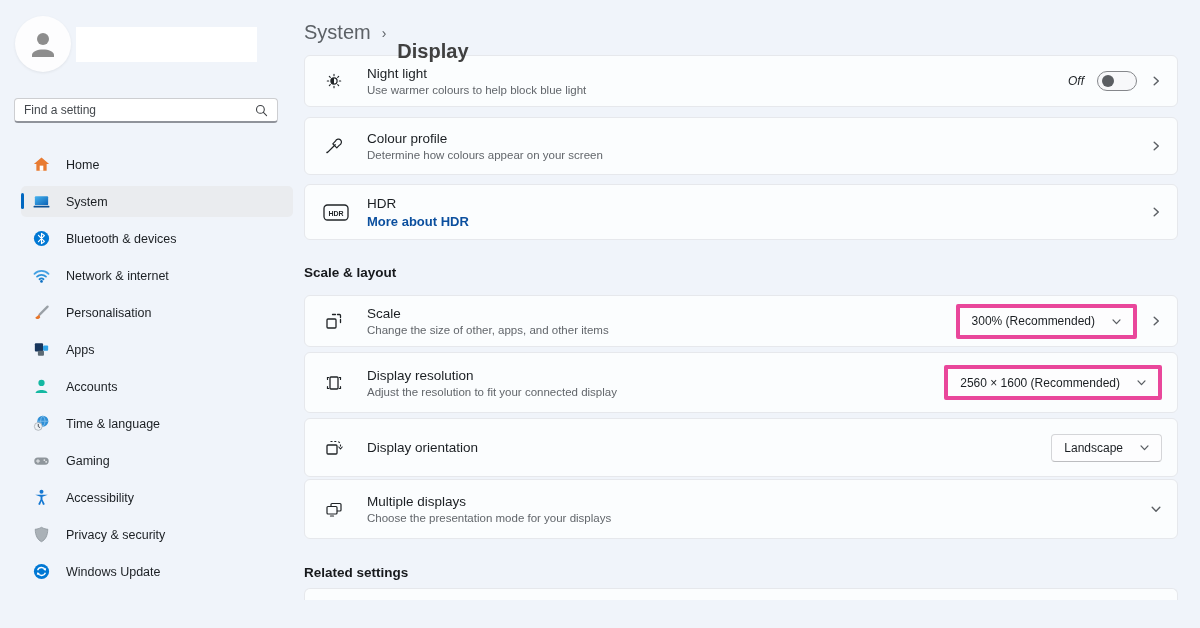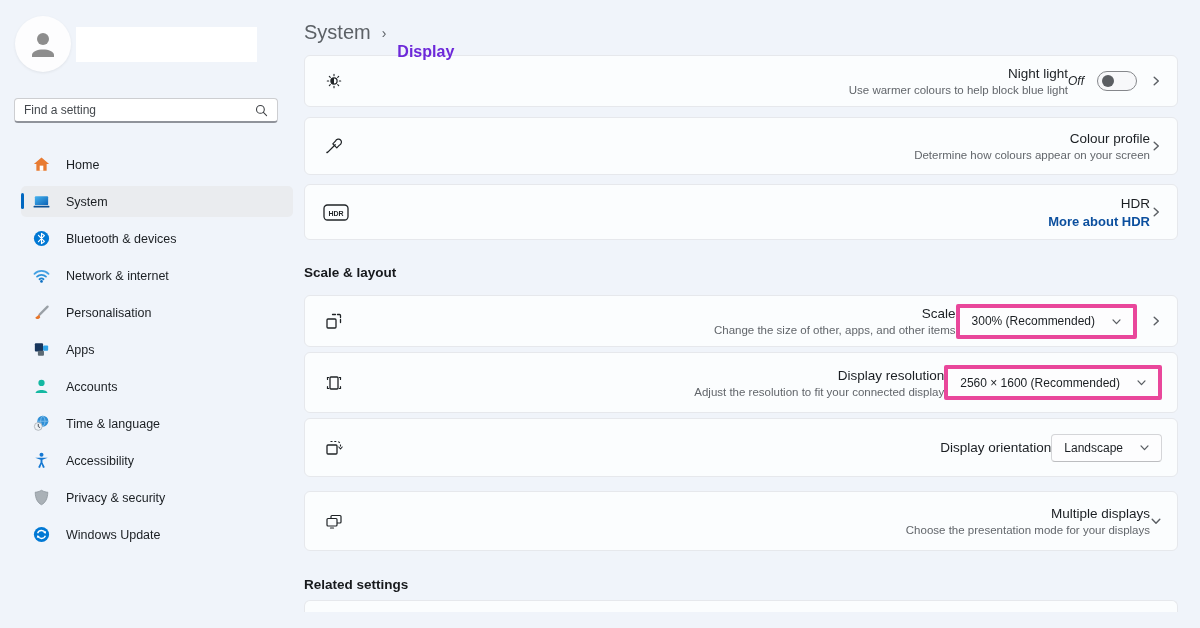--- a/index.html
+++ b/index.html
@@ -25,39 +25,39 @@
   .accent-bar { position:absolute; left:0; top:7px; width:3px; height:16px; border-radius:2px; background:#0067c0; }
   .nav-icon { width:20px; height:20px; margin-right:15px; display:flex; align-items:center; justify-content:center; }
   .nav-icon svg { width:19px; height:19px; }
   .nav-label { font-size:12.5px; color:#1b1f23; }
 
   
   .main { position:absolute; left:304px; top:0; width:874px; }
   .breadcrumb { margin-top:17px; height:30px; display:flex; align-items:center; gap:11px; }
   .crumb-parent { font-size:20px; color:#5c6166; }
   .crumb-sep { font-size:14px; color:#5c6166; transform:translateY(1px); }
-  .page-title { font-size:16px; font-weight:700; color:#6d28d9;margin-top:39px; }
+  .page-title { font-size:20px; font-weight:700; color:#404040;margin-top:39px; }
 
   .card { background:#fbfdfe; border:1px solid #e6e8ec; border-radius:6px;
           display:flex; align-items:center; padding:0 15px 0 18px; }
   .card.night    { height:52px; margin-top:8px; }
   .card.colour   { height:58px; margin-top:10px; }
   .card.hdr      { height:56px; margin-top:9px; }
   .card.scale    { height:52px; margin-top:15px; }
   .card.resolution { height:61px; margin-top:5px; }
   .card.orientation { height:59px; margin-top:5px; }
-  .card.multiple { height:60px; margin-top:14px; }
+  .card.multiple { height:60px; margin-top:2px; }
   .card.partial  { height:12px; margin-top:8px; border-bottom:none; border-radius:6px 6px 0 0; }
 
   .section-header { font-size:13.5px; font-weight:700; color:#17191c; }
   .sh-scale { margin-top:25px; }
   .sh-related { margin-top:26px; }
 
   .row-icon { width:26px; margin-right:18px; display:flex; align-items:center; }
-  .row-text { flex:1; display:flex; flex-direction:column; gap:3px;text-align:right; }
+  .row-text { flex:1; display:flex; flex-direction:column; gap:3px; }
   .row-title { font-size:13.5px; color:#1b1f23; }
   .row-sub { font-size:11.5px; color:#62666b; }
   .row-link { font-size:13px; font-weight:700; color:#0b4f9e; cursor:pointer; }
   .row-right { display:flex; align-items:center; gap:13px; }
 
   .toggle-label { font-size:12px; color:#1b1f23;font-style:italic; }
   .toggle { position:relative; width:40px; height:20px; border:1px solid #85878b; border-radius:10px; background:#f7f8fa; cursor:pointer; }
   .toggle-knob { position:absolute; left:4px; top:3px; width:12px; height:12px; border-radius:50%; background:#5b5e62; }
 
   .dropdown { height:28px; background:#fdfdfe; border:1px solid #d4d5d8; border-bottom-color:#bcbdc0;
@@ -178,20 +178,31 @@
           <svg viewBox="0 0 20 20">
               <circle cx="11.4" cy="7.6" r="5.8" fill="#2f8fd6"></circle>
               <path d="M6 7.6 H16.8 M11.4 1.9 A8 8 0 0 1 11.4 13.3 M11.4 1.9 A8 8 0 0 0 11.4 13.3" stroke="#8fc6ee" stroke-width="0.8" fill="none"></path>
               <circle cx="6.6" cy="13.1" r="4.1" fill="#eef2f6" stroke="#9aa0a6" stroke-width="0.7"></circle>
               <path d="M6.6 10.9 L6.6 13.2 L8.2 14.2" stroke="#3f4750" stroke-width="1" fill="none" stroke-linecap="round"></path>
             </svg>
         </span>
         <span class="nav-label">Time &amp; language</span>
       </div>
 
+      <div class="nav-item">
+        <span class="nav-icon">
+          <svg viewBox="0 0 20 20">
+              <rect x="2.4" y="6.8" width="15.2" height="7.6" rx="3.8" fill="#8f969c"></rect>
+              <path d="M6.3 8.9 L6.3 12.3 M4.6 10.6 L8 10.6" stroke="#e9ebed" stroke-width="1.1" stroke-linecap="round"></path>
+              <circle cx="13" cy="9.6" r="0.95" fill="#e9ebed"></circle>
+              <circle cx="14.9" cy="11.4" r="0.95" fill="#e9ebed"></circle>
+            </svg>
+        </span>
+        <span class="nav-label">Gaming</span>
+      </div>
 
       <div class="nav-item">
         <span class="nav-icon">
           <svg viewBox="0 0 20 20">
               <circle cx="10" cy="3.9" r="2.1" fill="#1578d2"></circle>
               <path d="M3.4 7 L16.6 7 L11 9.3 L11 12 L13.5 17.2 L11.6 18 L10 13.8 L8.4 18 L6.5 17.2 L9 12 L9 9.3 Z" fill="#1578d2"></path>
             </svg>
         </span>
         <span class="nav-label">Accessibility</span>
       </div>

